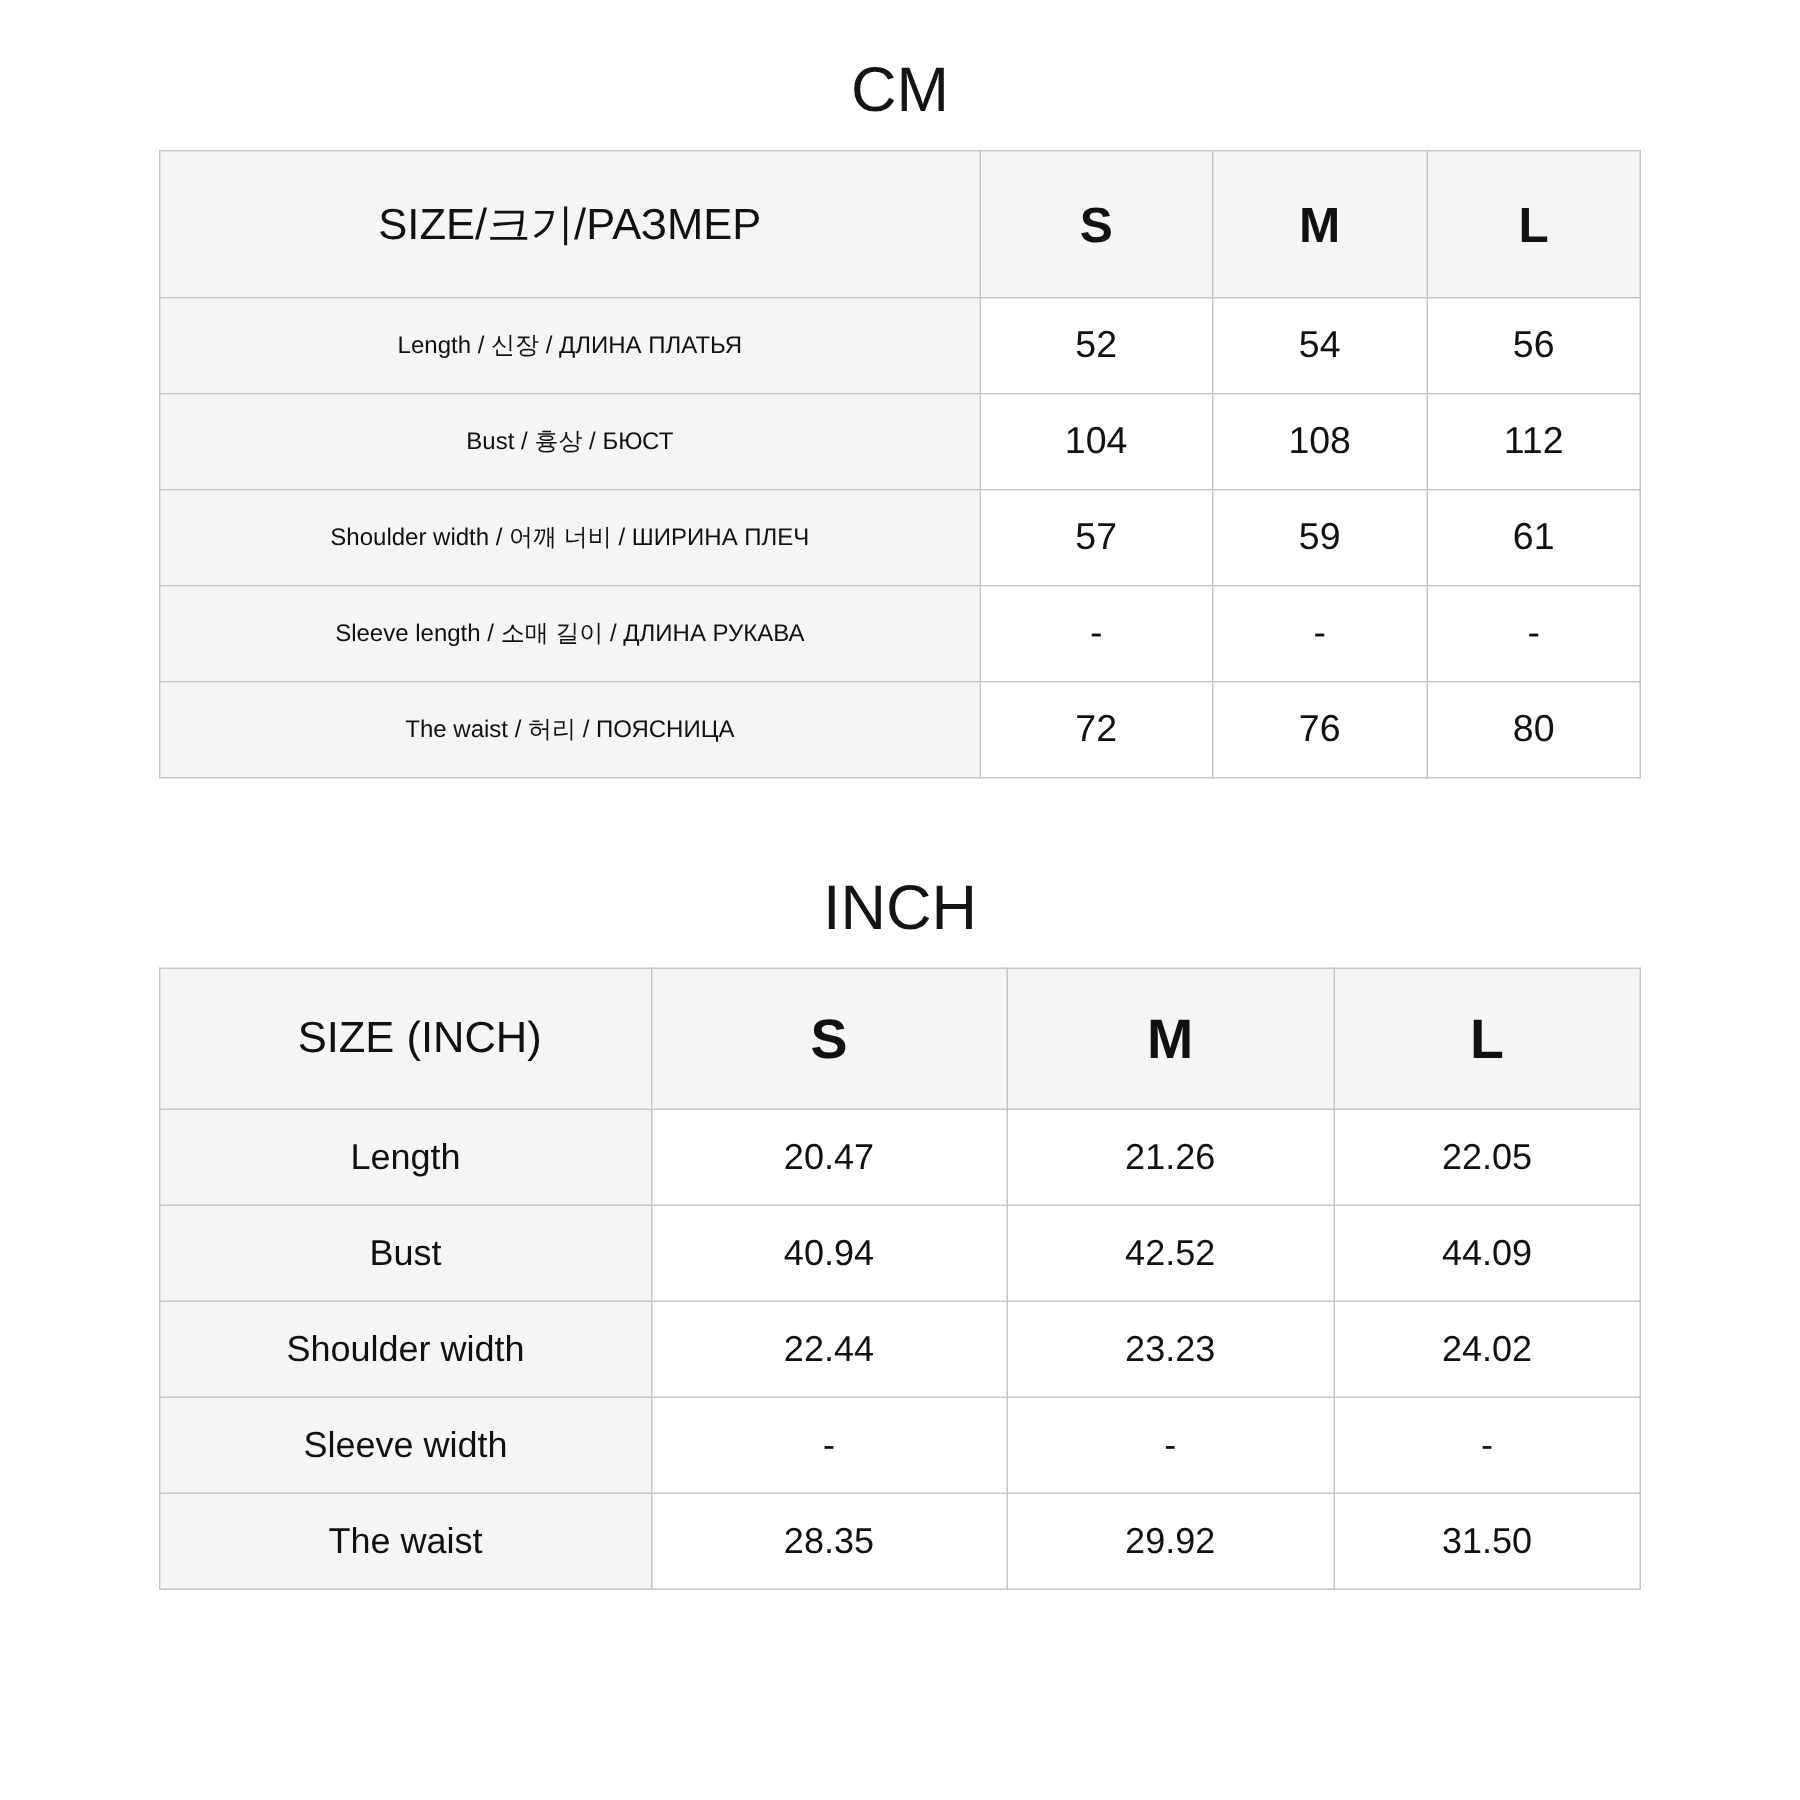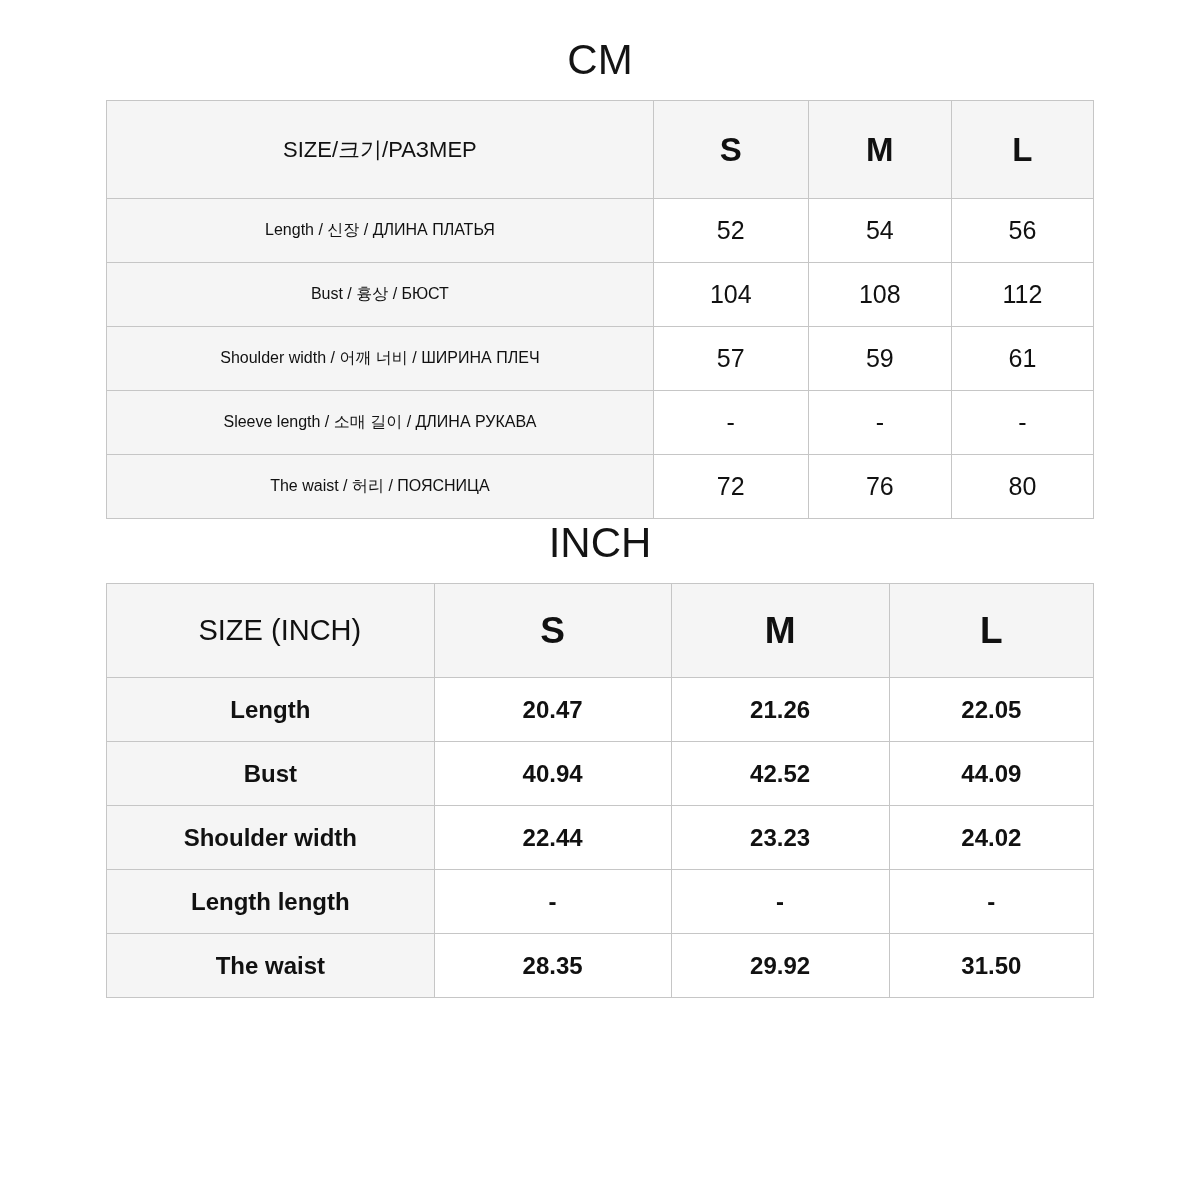--- a/index.html
+++ b/index.html
@@ -24,21 +24,21 @@
     letter-spacing: 0.5px;
     color: #141414;
   }
   .section-heading {
     text-align: center;
     font-size: 42px;
     font-weight: 400;
     color: #141414;
   }
   .cm-heading   { margin-top: 36px; }
-  .inch-heading { }
+  .inch-heading { margin-top: 62px; }
 
   table.size-table {
     width: 988px;
     margin: 16px auto 0 auto;
     border-collapse: collapse;
     table-layout: fixed;
   }
   .inch-spacing { margin-top: 22px; }
 
   .size-table th, .size-table td {
@@ -46,28 +46,28 @@
     text-align: center;
     vertical-align: middle;
     padding: 0 6px;
     overflow: hidden;
   }
   
   .size-table thead th { background: #f5f5f5; }
   .cm-table thead tr   { height: 98px; }
   .inch-table thead tr { height: 94px; }
 
-  .cm-table thead th.corner-cell   { font-size: 22px; font-weight: 400; }
+  .cm-table thead th.corner-cell   { font-size: 29px; font-weight: 400; }
   .cm-table thead th.size-col      { font-size: 33px; font-weight: 700; }
   .inch-table thead th.corner-cell { font-size: 29px; font-weight: 400; padding-left: 25px; }
   .inch-table thead th.size-col    { font-size: 37px; font-weight: 700; }
 
   
   .cm-table tbody tr   { height: 64px; }
-  .inch-table tbody tr { height: 64px; font-weight: bold; }
+  .inch-table tbody tr { height: 64px; }
   .size-table td.row-label { background: #f5f5f5; }
   .size-table td.value     { background: #ffffff; }
 
   .cm-table td.row-label   { font-size: 16px; }
   .cm-table td.value       { font-size: 25px; }
   .inch-table td.row-label { font-size: 24px; }
   .inch-table td.value     { font-size: 24px; }
 
   
   .cm-table col.c0 { width: 55.4%; }
@@ -167,21 +167,21 @@
         <td class="value">42.52</td>
         <td class="value">44.09</td>
       </tr>
       <tr>
         <td class="row-label">Shoulder width</td>
         <td class="value">22.44</td>
         <td class="value">23.23</td>
         <td class="value">24.02</td>
       </tr>
       <tr>
-        <td class="row-label">Length length</td>
+        <td class="row-label">Sleeve width</td>
         <td class="value">-</td>
         <td class="value">-</td>
         <td class="value">-</td>
       </tr>
       <tr>
         <td class="row-label">The waist</td>
         <td class="value">28.35</td>
         <td class="value">29.92</td>
         <td class="value">31.50</td>
       </tr>

